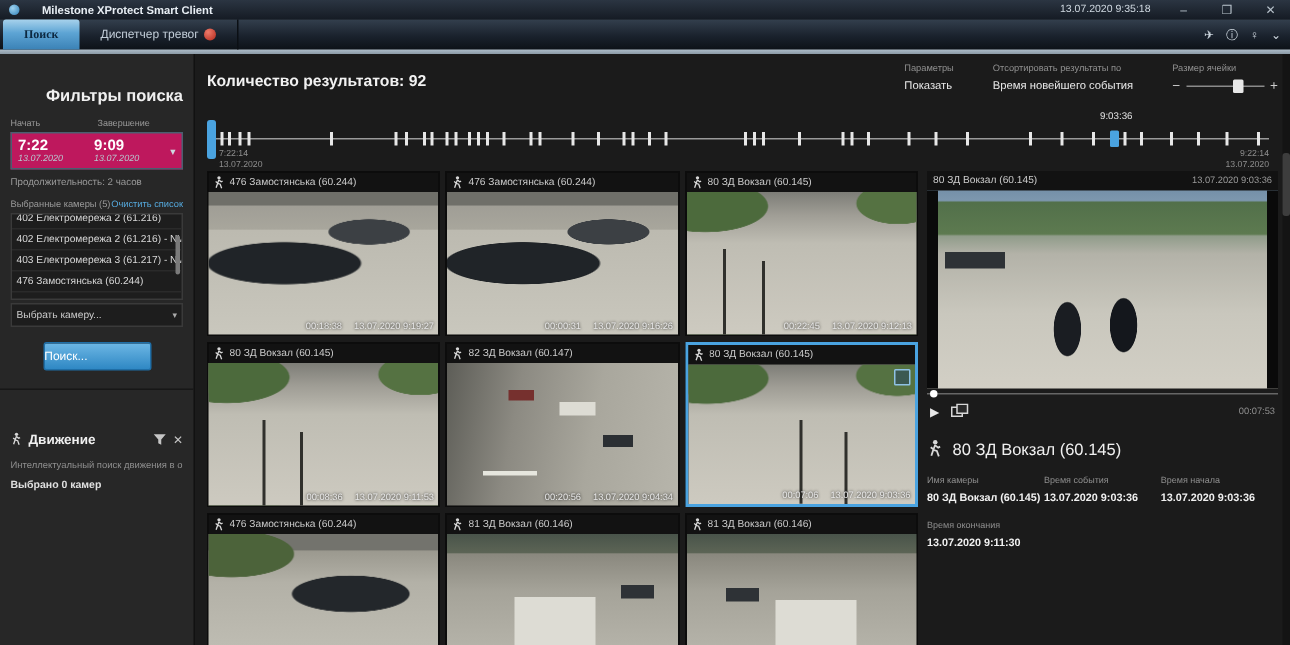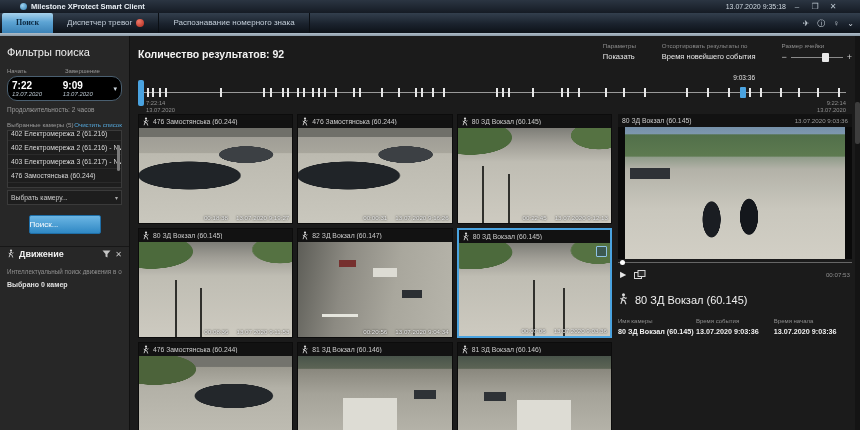--- a/index.html
+++ b/index.html
@@ -1,21 +1,21 @@
 <!DOCTYPE html>
 <html><head>
 <meta charset="utf-8">
 <style>
   * { margin:0; padding:0; box-sizing:border-box; }
   html,body { width:860px; height:430px; overflow:hidden; background:#101010;
     font-family:"Liberation Sans", sans-serif; color:#ddd; }
 
   
   .titlebar { height:13px; background:linear-gradient(180deg,#2b3542,#151b24);
-    display:flex; align-items:center; padding:0 20px; gap:4px; }
+    display:flex; align-items:center; padding:0 6px; gap:15px; }
   .appdot { width:7px; height:7px; border-radius:50%;
     background:radial-gradient(circle at 35% 35%, #9fd4f2, #2e7fb5); }
   .apptitle { font-size:7.5px; font-weight:bold; color:#e8eef4; }
   .titlebar .spacer { flex:1; }
   .clock { font-size:7px; color:#cfd8e0; }
   .winbtn { font-size:8px; color:#b9c4cd; width:14px; text-align:center; line-height:11px; }
 
   
   .tabbar { height:20px; background:linear-gradient(180deg,#333f4d 0%,#1a222d 55%,#0d1218 100%);
     display:flex; align-items:center; padding:0 2px; }
@@ -29,24 +29,24 @@
   .tbicon { font-size:8px; color:#cdd6de; padding:0 4px; }
   .strip { height:3px; background:linear-gradient(180deg,#aebdc9,#8b9aa6); }
 
   
   .content { display:flex; height:394px; }
   .sidebar { width:130px; background:#272727; border-right:1px solid #111;
     padding:6px 7px; overflow:hidden; }
   .main { flex:1; background:#1b1b1b; padding:6px 8px 0 8px; position:relative; overflow:hidden; }
 
   
-  .sb-title { font-size:11px; font-weight:normal; color:#f0f0f0; margin:4px 0 10px; }
+  .sb-title { font-size:11px; font-weight:bold; color:#f0f0f0; margin:16px 0 10px;text-align:right; }
   .range-labels { display:flex; font-size:6px; color:#9a9a9a; margin-bottom:2px; }
   .range-labels span:first-child { width:58px; }
-  .timebox { background:#000000; border:1px solid #4a5f70; border-radius:10px;
+  .timebox { background:#be185d; border:1px solid #4a5f70; border-radius:0;
     display:flex; align-items:center; padding:3px 4px; }
   .timecol { width:56px; }
   .timecol .t { font-size:10px; font-weight:bold; color:#fff; }
   .timecol .d { font-size:6px; color:#b8c4ce; font-style:italic; }
   .timebox .chev { margin-left:auto; font-size:7px; color:#cfd8e0; }
   .duration { font-size:6.5px; color:#9a9a9a; margin:5px 0 8px; }
   .camrow { display:flex; justify-content:space-between; font-size:6.2px; margin-bottom:2px; }
   .camrow .lbl { color:#9a9a9a; }
   .camrow .clear { color:#55a9dd; }
   .camlist { background:#1d1d1d; border:1px solid #3a3a3a; height:58px; overflow:hidden; position:relative; }
@@ -54,21 +54,21 @@
     white-space:nowrap; overflow:hidden; }
   .camitem.cut { margin-top:-4px; }
   .camscroll { position:absolute; right:1px; top:14px; width:3px; height:26px; background:#7a7a7a; border-radius:2px; }
   .camselect { background:#1d1d1d; border:1px solid #3a3a3a; display:flex; align-items:center;
     font-size:6.8px; color:#cccccc; padding:3px 3px; margin-top:2px; }
   .camselect .chev { margin-left:auto; font-size:6px; color:#aaa; }
   .searchbtn { display:block; margin:10px auto 12px; width:72px; text-align:left;
     background:linear-gradient(180deg,#6cb6e4,#2f88c4); border:1px solid #1f6ea6; border-radius:2px;
     color:#fff; font-size:8px; padding:4px 0; }
   .sb-div { border-top:1px solid #171717; margin:0 -7px; }
-  .motion-head { display:flex; align-items:center; gap:4px; margin-top:2px; }
+  .motion-head { display:flex; align-items:center; gap:4px; margin-top:28px; }
   .motion-head .ttl { font-size:9px; font-weight:bold; color:#f0f0f0; }
   .motion-head .spacer { flex:1; }
   .mh-icon { color:#c5c5c5; font-size:8px; }
   .motion-desc { font-size:6.3px; color:#8f8f8f; margin:9px 0 6px; white-space:nowrap; overflow:hidden; }
   .motion-sel { font-size:7px; color:#e0e0e0; font-weight:bold; }
   .person-svg { width:8px; height:10px; stroke:#d8d8d8; fill:none; stroke-width:1.1; }
   .person-svg circle { fill:#d8d8d8; stroke:none; }
 
   
   .res-head { display:flex; align-items:flex-start; height:30px; }
@@ -177,23 +177,20 @@
 </div>
 
 <div class="tabbar">
   <div class="tab active">
       <span>Поиск</span>
     </div>
   <div class="tab">
     <span>Диспетчер тревог</span>
     <span class="badge"></span>
   </div>
-  <div class="tab">
-      <span>Распознавание номерного знака</span>
-    </div>
   <span class="spacer"></span>
   <span class="tbicon">✈</span>
   <span class="tbicon">ⓘ</span>
   <span class="tbicon">♀</span>
   <span class="tbicon">⌄</span>
 </div>
 <div class="strip"></div>
 
 <div class="content">
 
@@ -521,20 +518,24 @@
           </div>
           <div class="pv-field">
             <div class="l">Время события</div>
             <div class="v">13.07.2020 9:03:36</div>
           </div>
           <div class="pv-field">
             <div class="l">Время начала</div>
             <div class="v">13.07.2020 9:03:36</div>
           </div>
         </div>
+        <div class="pv-field2">
+          <div class="l">Время окончания</div>
+          <div class="v">13.07.2020 9:11:30</div>
+        </div>
       </div>
     </div>
 
     <div class="main-scroll">
       <div class="thumb"></div>
     </div>
   </main>
 </div>
 
 </body></html>

